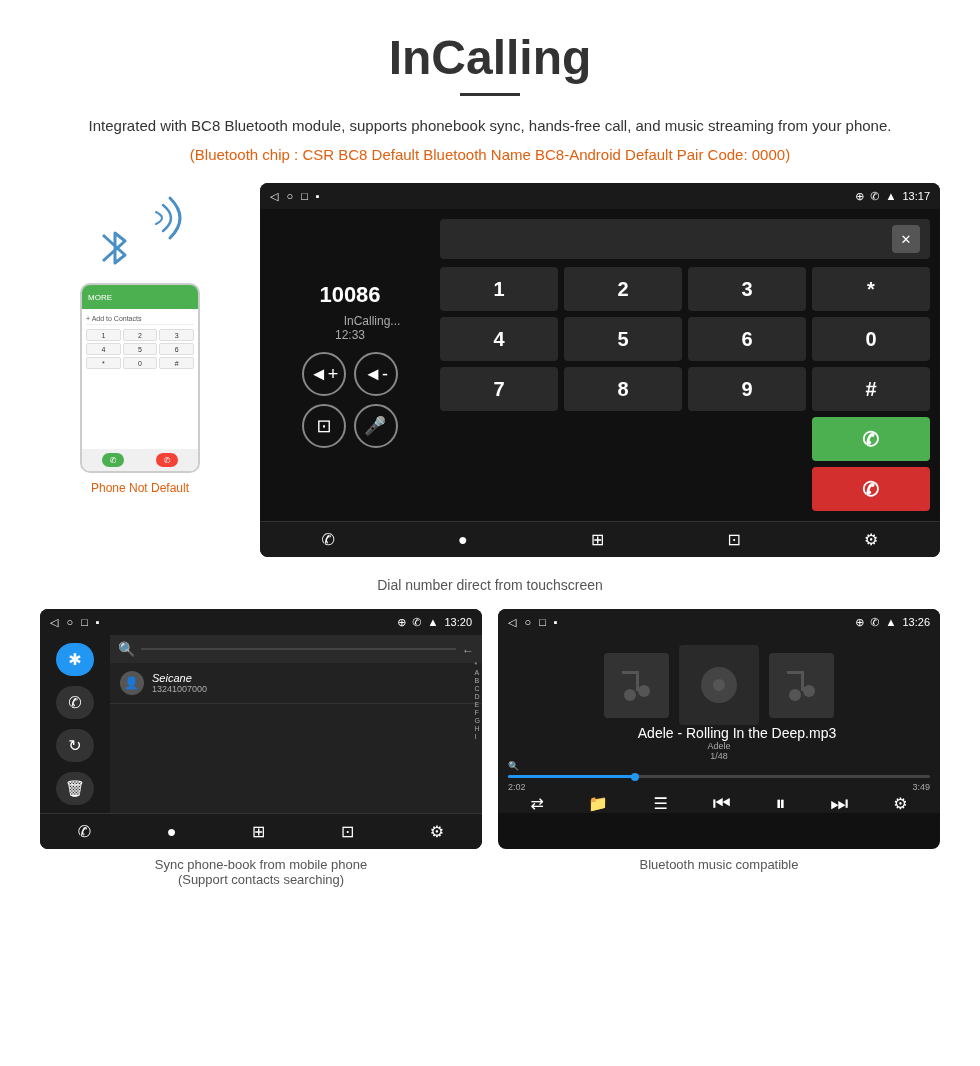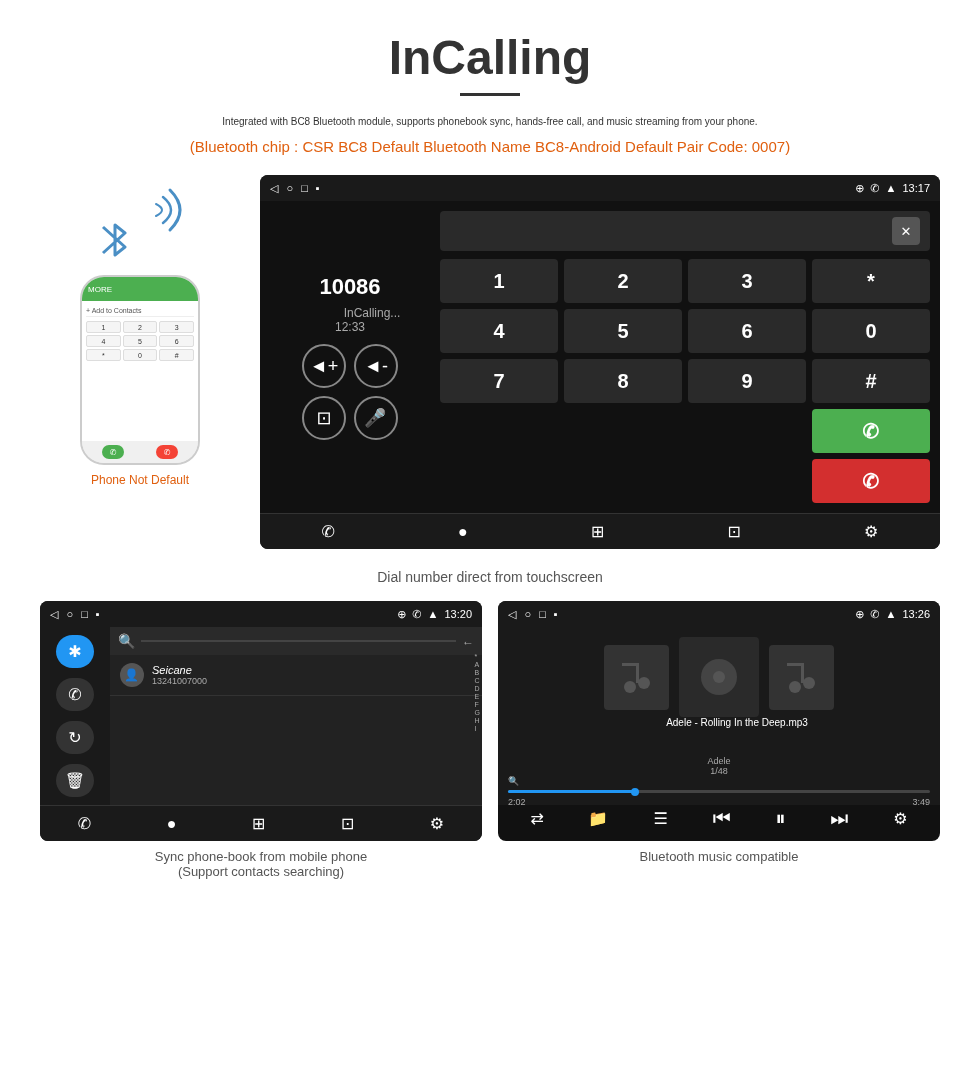--- a/index.html
+++ b/index.html
@@ -21,21 +21,21 @@
       margin-bottom: 8px;
     }
     .title-divider {
       width: 60px;
       height: 3px;
       background: #333;
       margin: 0 auto 18px;
     }
     .subtitle {
       text-align: center;
-      font-size: 10px;
+      font-size: 15px;
       color: #333;
       line-height: 1.6;
       margin-bottom: 8px;
     }
     .orange-text {
       color: #e06010;
       font-size: 15px;
       text-align: center;
       margin-bottom: 20px;
     }
@@ -54,21 +54,21 @@
     .bluetooth-signal-area {
       position: relative;
       width: 120px;
       height: 90px;
       margin-bottom: 10px;
     }
     .phone-mock {
       width: 120px;
       height: 190px;
       background: #f0f0f0;
-      border-radius: 24px;
+      border-radius: 10px;
       border: 2px solid #ccc;
       overflow: hidden;
       display: flex;
       flex-direction: column;
     }
     .phone-screen-top {
       background: #4caf50;
       height: 24px;
       display: flex;
       align-items: center;
@@ -393,27 +393,26 @@
       align-items: center;
       justify-content: center;
       color: #555;
       font-size: 32px;
     }
     .music-info {
       text-align: center;
     }
     .music-title {
       color: #fff;
-      font-size: 10px;
+      font-size: 14px;
       margin-left: 36px;
     }
     .music-artist {
       color: #aaa;
       font-size: 9px;
-      margin-top: 28px;
     }
     .music-track-count {
       color: #aaa;
       font-size: 9px;
     }
     .music-progress {
       width: 100%;
     }
     .progress-bar-wrap {
       background: #444;
@@ -477,21 +476,21 @@
   </style>
 </head>
 <body>
 
 <div class="page-container">
 
   <h1 class="page-title">InCalling</h1>
   <div class="title-divider"></div>
 
   <p class="subtitle">Integrated with BC8 Bluetooth module, supports phonebook sync, hands-free call, and music streaming from your phone.</p>
-  <p class="orange-text">(Bluetooth chip : CSR BC8    Default Bluetooth Name BC8-Android    Default Pair Code: 0007)</p>
+  <p class="orange-text">(Bluetooth chip : CSR BC8    Default Bluetooth Name BC8-Android    Default Pair Code: 0000)</p>
 
   <div class="main-content">
 
     <div class="left-phone">
 
       <div class="bluetooth-signal-area">
         <svg class="signal-svg" width="60" height="60" viewBox="0 0 60 60">
           <path d="M35 10 Q55 30 35 50" fill="none" stroke="#4a8fc5" stroke-width="3" stroke-linecap="round"></path>
           <path d="M28 17 Q44 30 28 43" fill="none" stroke="#4a8fc5" stroke-width="2.5" stroke-linecap="round"></path>
           <path d="M21 24 Q33 30 21 36" fill="none" stroke="#4a8fc5" stroke-width="2" stroke-linecap="round"></path>

